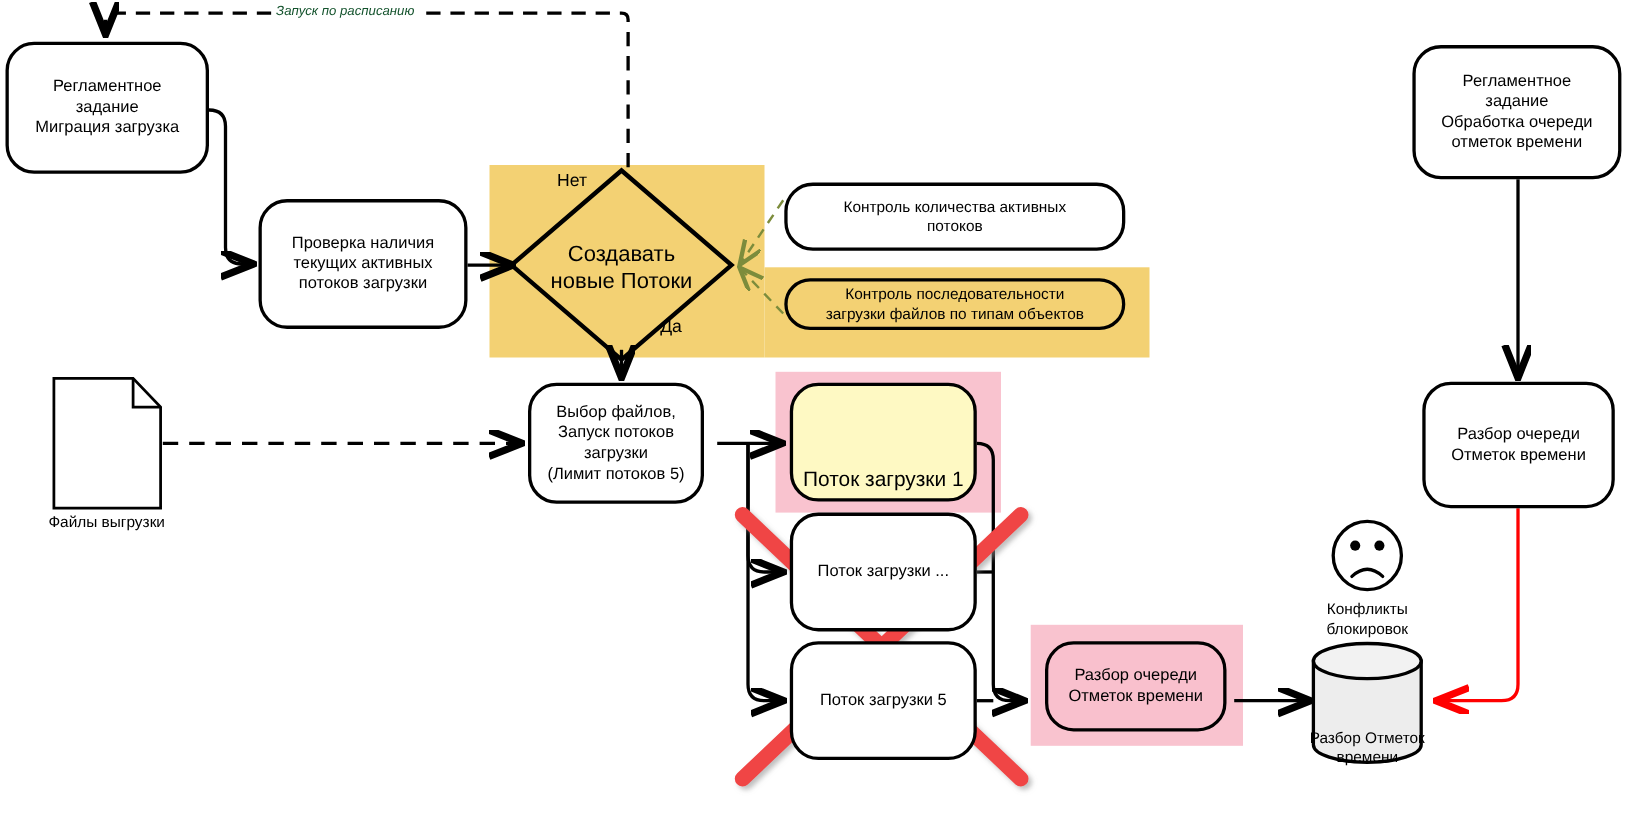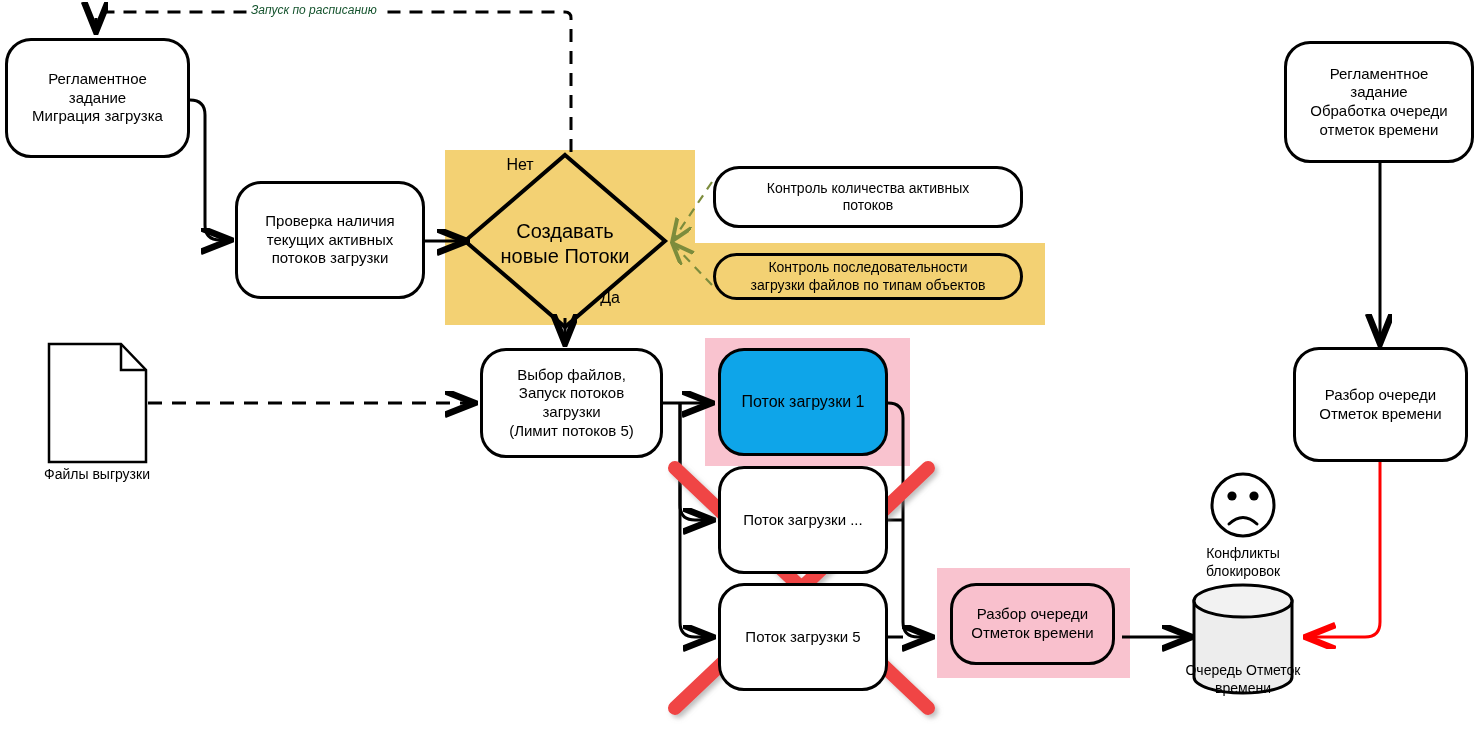--- a/index.html
+++ b/index.html
@@ -118,30 +118,30 @@
     </div>
   </div>
 
   <div class="node" style="left:713px;top:253px;width:310px;height:47px;font-size:14px;background:#F3D173;align-items:center;">
     <div>
       <span>Контроль последовательности</span>
       <span>загрузки файлов по типам объектов</span>
     </div>
   </div>
 
-  <div class="node" style="left:480px;top:348px;width:183px;height:110px;font-size:15px;">
+  <div class="node" style="left:480px;top:348px;width:160px;height:110px;font-size:15px;">
     <div>
       <span>Выбор файлов,</span>
       <span>Запуск потоков</span>
       <span>загрузки</span>
       <span>(Лимит потоков 5)</span>
     </div>
   </div>
 
-  <div class="node" style="left:718px;top:348px;width:170px;height:108px;font-size:16px;background:#0ea5e9;">
+  <div class="node" style="left:718px;top:348px;width:170px;height:108px;font-size:19px;background:#fef9c3;align-items:flex-end;">
     <span>Поток загрузки 1</span>
   </div>
 
   <div class="node" style="left:718px;top:466px;width:170px;height:108px;font-size:15px;">
     <span>Поток загрузки ...</span>
   </div>
 
   <div class="node" style="left:718px;top:583px;width:170px;height:108px;font-size:15px;">
     <span>Поток загрузки 5</span>
   </div>
@@ -175,17 +175,17 @@
     <span>Файлы</span>
     <span>выгрузки</span>
   </div>
 
   <div class="cap" style="left:1178px;top:545px;width:130px;font-size:14px;">
     <span>Конфликты</span>
     <span>блокировок</span>
   </div>
 
   <div class="cap" style="left:1168px;top:662px;width:150px;font-size:14px;">
-    <span>Очередь</span>
+    <span>Разбор</span>
     <span>Отметок времени</span>
   </div>
 
 </div>
 
 </body></html>

